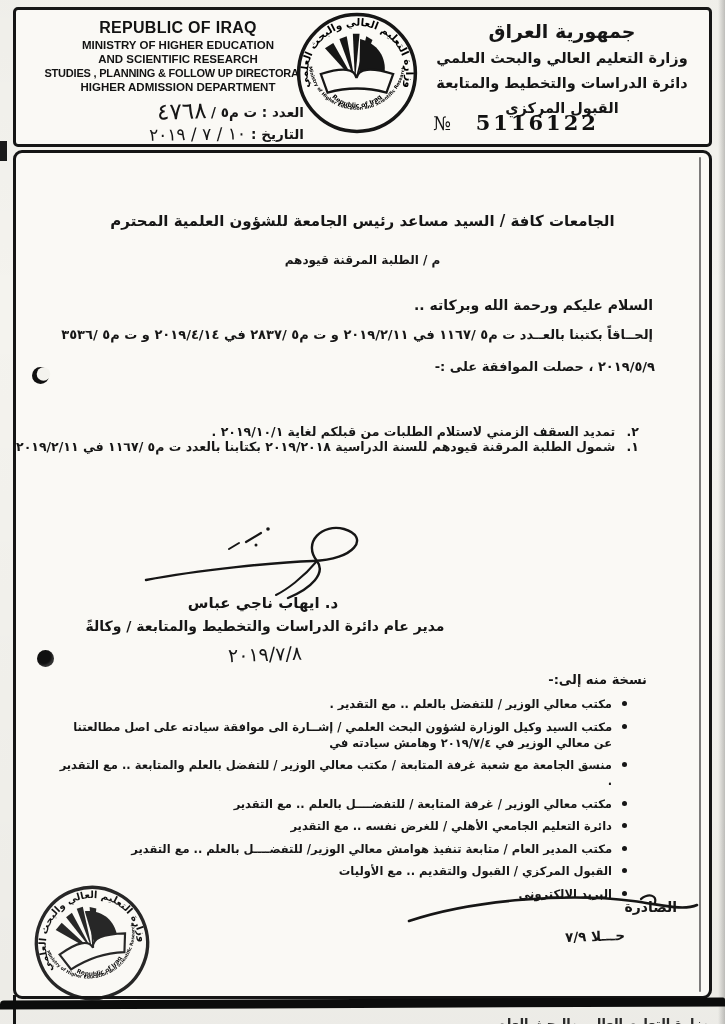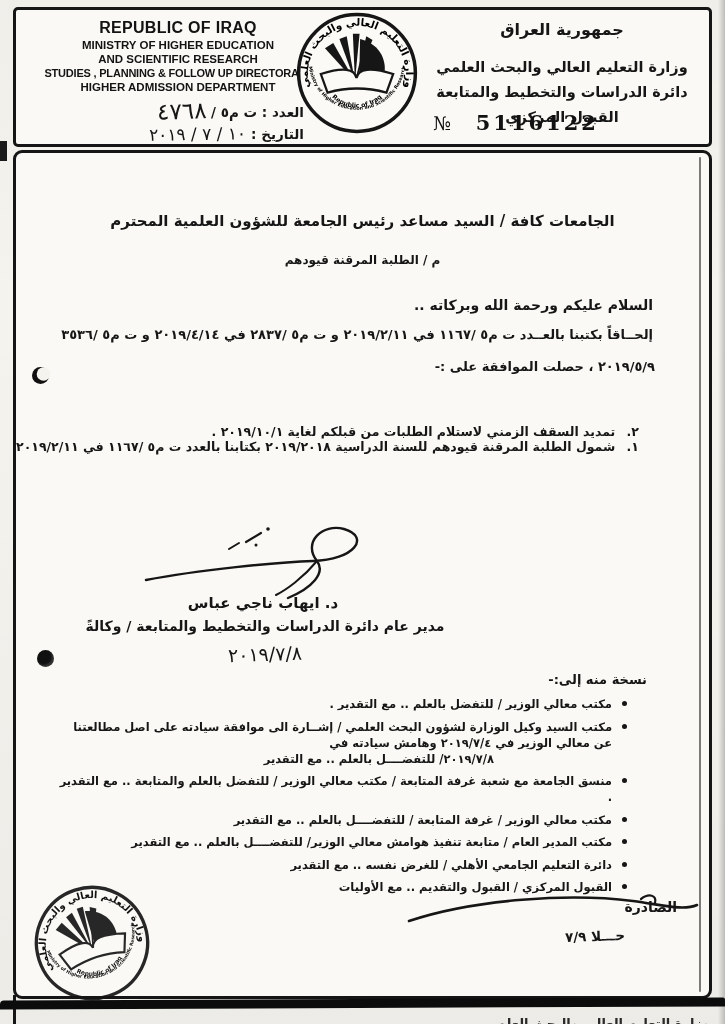--- a/index.html
+++ b/index.html
@@ -26,21 +26,21 @@
   .hdr-en .l4{ font-size:11px; margin-top:2px; letter-spacing:-0.2px; }
   .hdr-num,.hdr-date{ position:absolute; right:405px; width:285px; direction:rtl;
     font-weight:bold; font-size:13.5px; white-space:nowrap; }
   .hdr-num{ top:86px; }
   .hdr-date{ top:113px; }
   .hw{ font-weight:400; display:inline-block; }
   .hw-number{ font-size:23px; letter-spacing:7px; transform:rotate(-2deg) translateY(2px); }
   .hw-date{ font-size:17px; letter-spacing:2px; transform:rotate(-1deg) translateY(1px); }
   .hdr-ar{ position:absolute; right:16px; top:10px; width:262px; direction:rtl;
     text-align:center; font-weight:bold; }
-  .hdr-ar .a1{ font-size:16px; margin-bottom:20px; }
+  .hdr-ar .a1{ font-size:19px; margin-bottom:8px; }
   .hdr-ar .a2,.hdr-ar .a3{ font-size:14.5px; margin-bottom:9px; }
   .hdr-ar .a4{ font-size:14.5px; }
   .ref-no{ position:absolute; left:417px; top:100px; font-family:"DejaVu Serif", serif;
     font-size:21px; color:#111; white-space:nowrap; }
   .ref-no .sym{ font-size:19px; margin-right:18px; }
   .ref-no .digits{ letter-spacing:3px; font-weight:bold; }
 
   .emblem{ position:absolute; }
   .emblem-header{ left:295px; top:11px; width:124px; height:124px; }
   .emblem-stamp{ left:33px; top:884px; width:118px; height:118px;
@@ -194,27 +194,27 @@
 </svg>
 <div class="sig-name">د. ايهاب ناجي عباس</div>
 <div class="sig-title">مدير عام دائرة الدراسات والتخطيط والمتابعة / وكالةً</div>
 <div class="sig-date">٢٠١٩/٧/٨</div>
 
 <div class="dist-head">نسخة منه إلى:-</div>
 <ul class="dist-list">
   <li><span>مكتب معالي الوزير /  للتفضل بالعلم .. مع التقدير .</span></li>
   <li>
     <div>مكتب  السيد وكيل الوزارة لشؤون البحث العلمي / إشــارة الى موافقة سيادته على اصل مطالعتنا عن معالي الوزير في ٢٠١٩/٧/٤ وهامش سيادته في</div>
-    <div class="line2">٢٠١٩/٧/٨/  للتفضــــل بالعلم .. مع التقدير</div>
   </li>
   <li><span>منسق الجامعة مع شعبة غرفة المتابعة / مكتب معالي الوزير / للتفضل بالعلم والمتابعة .. مع التقدير .</span></li>
   <li><span>مكتب معالي الوزير / غرفة المتابعة / للتفضــــل بالعلم .. مع التقدير</span></li>
+  <li><span>دائرة التعليم الجامعي الأهلي / للغرض نفسه  .. مع التقدير</span></li>
   <li><span>مكتب المدير العام / متابعة تنفيذ هوامش معالي الوزير/ للتفضــــل بالعلم .. مع التقدير</span></li>
-  <li><span>دائرة التعليم الجامعي الأهلي / للغرض نفسه  .. مع التقدير</span></li>
   <li><span>القبول المركزي / القبول والتقديم .. مع الأوليات</span></li>
+  <li><span>البريد الالكتروني</span></li>
 </ul>
 
 <div class="issued-wrap">
   <svg class="issued-swoosh" viewBox="0 0 300 48">
     <path d="M4,36 C70,14 165,8 228,16 C258,20 278,26 292,20" fill="none" stroke="#161616" stroke-width="2.6" stroke-linecap="round"></path>
     <path d="M236,14 C244,8 252,10 250,18" fill="none" stroke="#161616" stroke-width="2.2" stroke-linecap="round"></path>
   </svg>
   <div class="issued-label">الصادرة</div>
 </div>
 <div class="hw-note">حـــلا ٧/٩</div>

